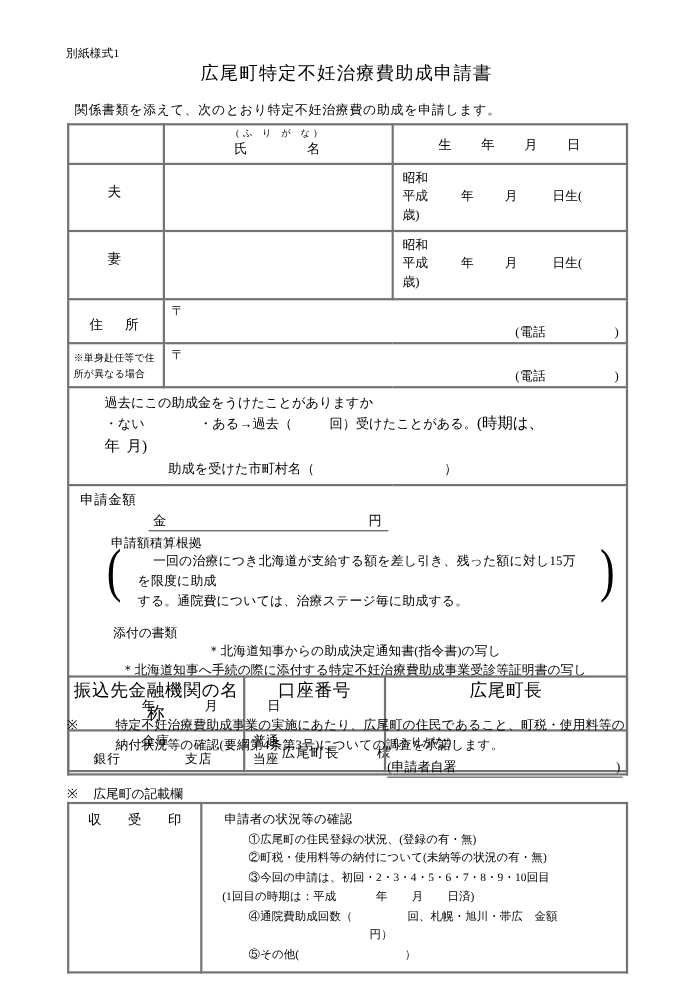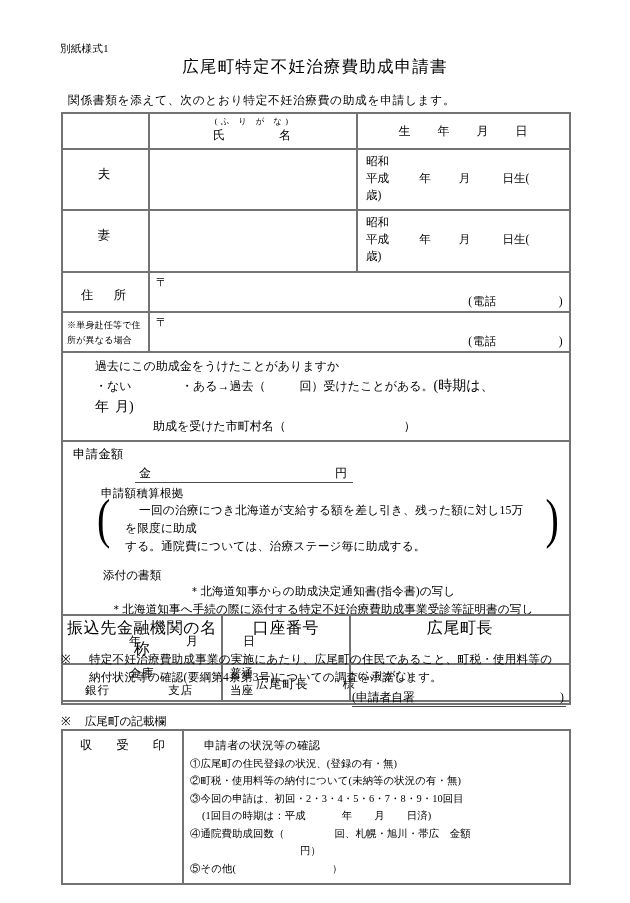--- a/index.html
+++ b/index.html
@@ -232,21 +232,21 @@
   .consent {
     position: absolute;
     left: 61px;
     top: 651px;
     width: 512px;
     font-size: 11.6px;
     line-height: 1.55;
     letter-spacing: 0.2px;
   }
   .consent .mk { position: absolute; left: 0; top: 0; }
-  .consent .bd { margin-left: 28px; }
+  .consent .bd { margin-left: 44px; }
 
   .signature {
     position: absolute;
     left: 352px;
     top: 690px;
     width: 214px;
     font-size: 11.8px;
     border-bottom: 1px solid #4a4a4a;
     height: 16px;
   }
@@ -266,21 +266,21 @@
   .of-c2 { width: 387px; }
   .of-seal {
     text-align: center;
     font-size: 12.2px;
     letter-spacing: 6px;
     padding: 6px 0 0 6px;
     height: 105px;
   }
   .of-body { padding: 5px 4px 6px 6px; font-size: 10.4px; line-height: 1.68; }
   .of-body .hd { margin-left: 14px; font-size: 11.2px; letter-spacing: 0.4px; }
-  .of-body .it { letter-spacing: 0.1px; }
+  .of-body .it { letter-spacing: 0.1px; margin-left: 36px; }
   .of-body .sub { margin-left: 12px; }
   .of-body .g1 { display: inline-block; width: 50px; }
   .of-body .g2 { display: inline-block; width: 36px; }
   .of-body .g3 { display: inline-block; width: 96px; }
   .of-body .g4 { display: inline-block; width: 110px; }
 </style>
 </head>
 <body>
 
 <div id="page">

